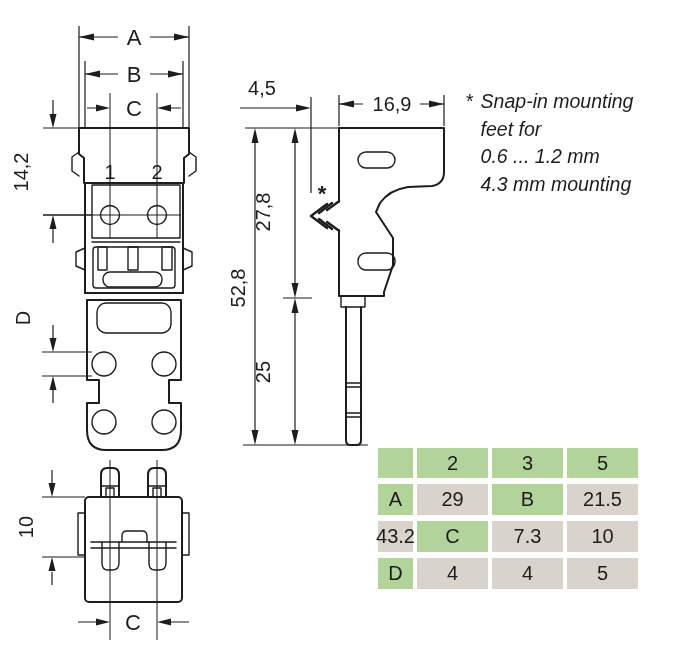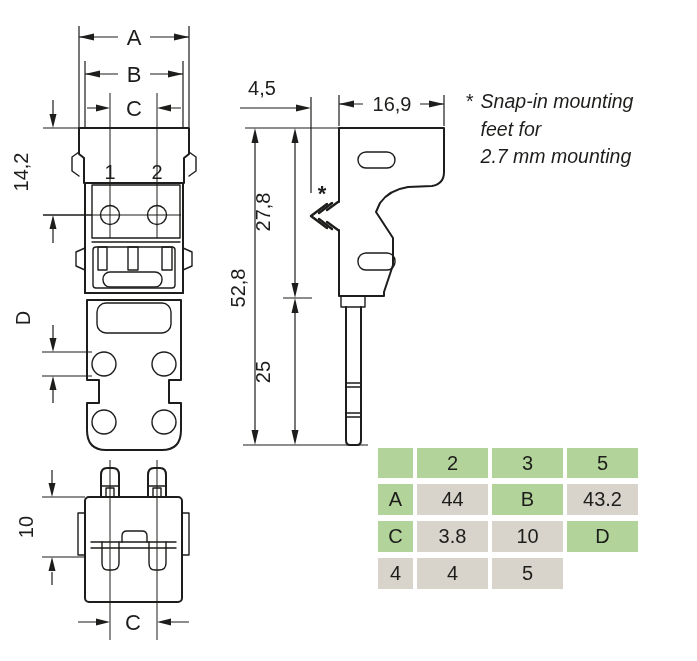--- a/index.html
+++ b/index.html
@@ -221,38 +221,40 @@
       <path class="inner" d="M102,542 V548 M119,542 V548 M149,542 V548 M166,542 V548"></path>
     </g>
   </g>
 </svg>
 
 <div class="note">
   <span class="note-marker">*</span>
   <div class="note-lines">
     <div>Snap-in mounting</div>
     <div>feet for</div>
-    <div>2.7 mm mounting</div>
+    <div>0.6 ... 1.2 mm</div>
+    <div>4.3 mm mounting</div>
   </div>
 </div>
 
 <div class="dim-table">
   <div class="cell green"></div>
   <div class="cell green">2</div>
   <div class="cell green">3</div>
   <div class="cell green">5</div>
 
   <div class="cell green">A</div>
-  <div class="cell gray">44</div>
+  <div class="cell gray">29</div>
 
   <div class="cell green">B</div>
+  <div class="cell gray">21.5</div>
   <div class="cell gray">43.2</div>
 
   <div class="cell green">C</div>
-  <div class="cell gray">3.8</div>
+  <div class="cell gray">7.3</div>
   <div class="cell gray">10</div>
 
   <div class="cell green">D</div>
   <div class="cell gray">4</div>
   <div class="cell gray">4</div>
   <div class="cell gray">5</div>
 </div>
 
 </div>
 

